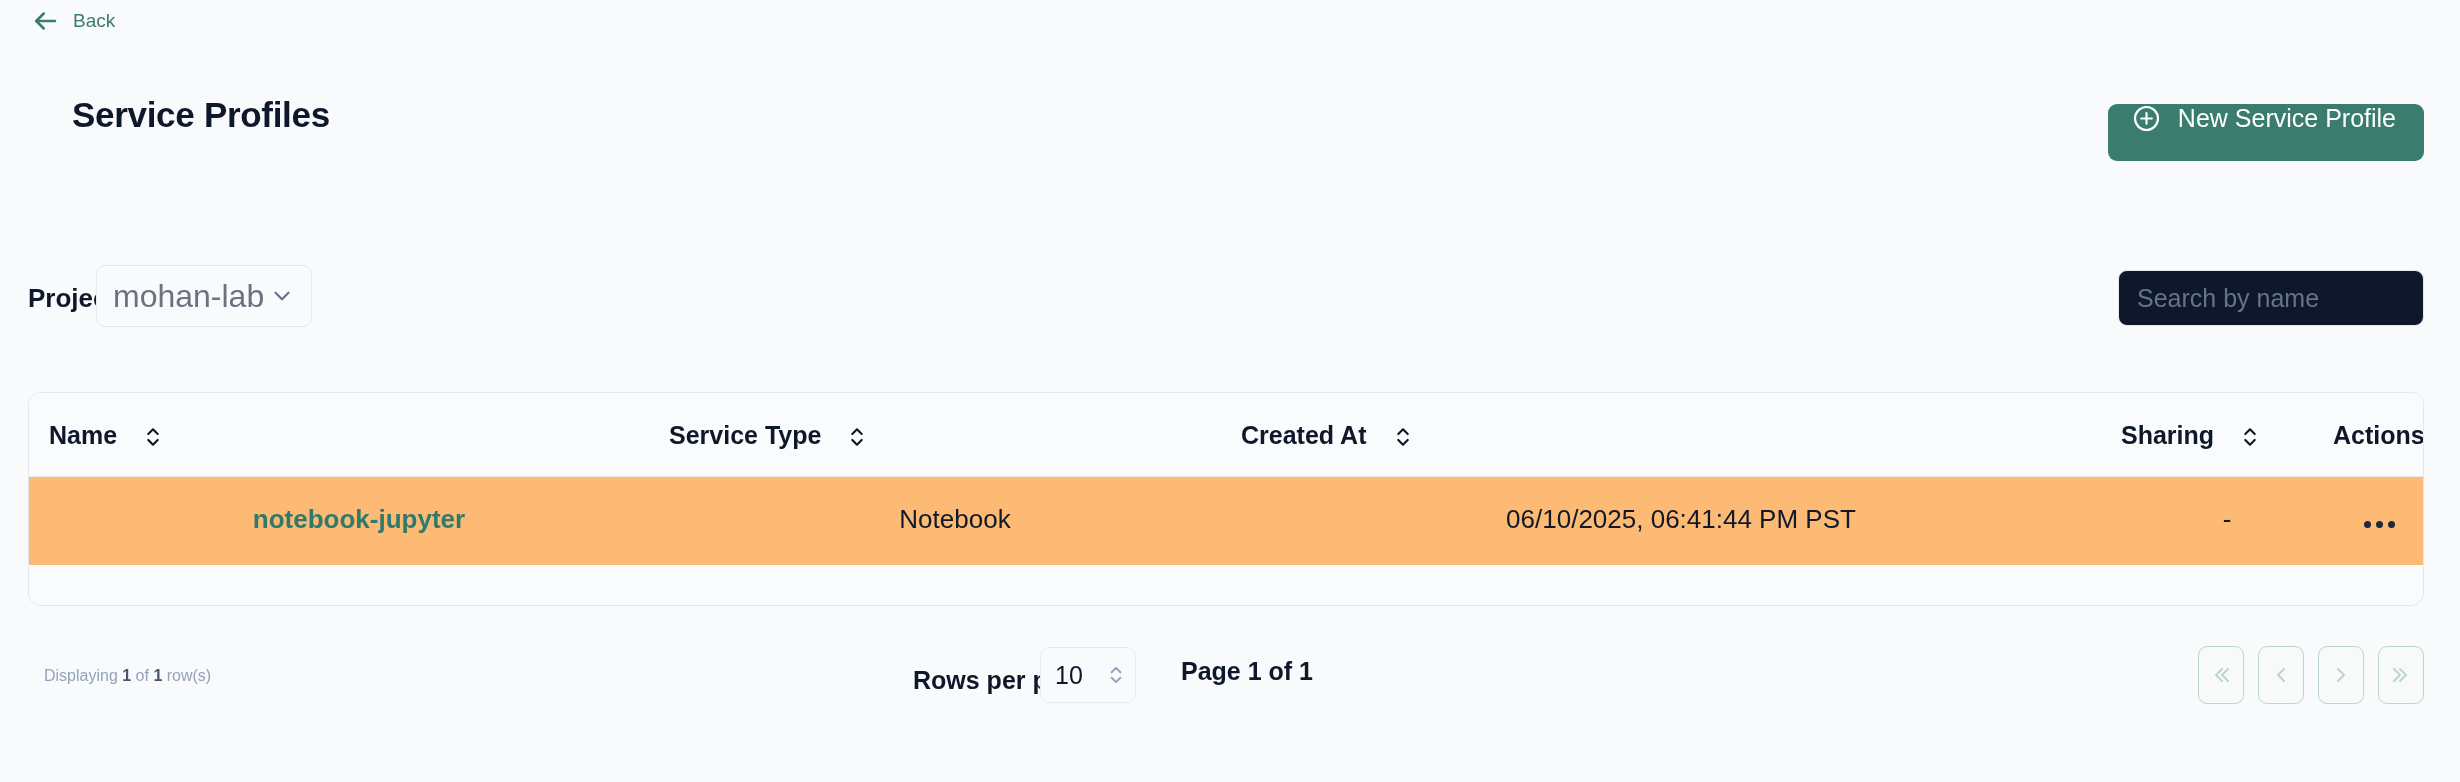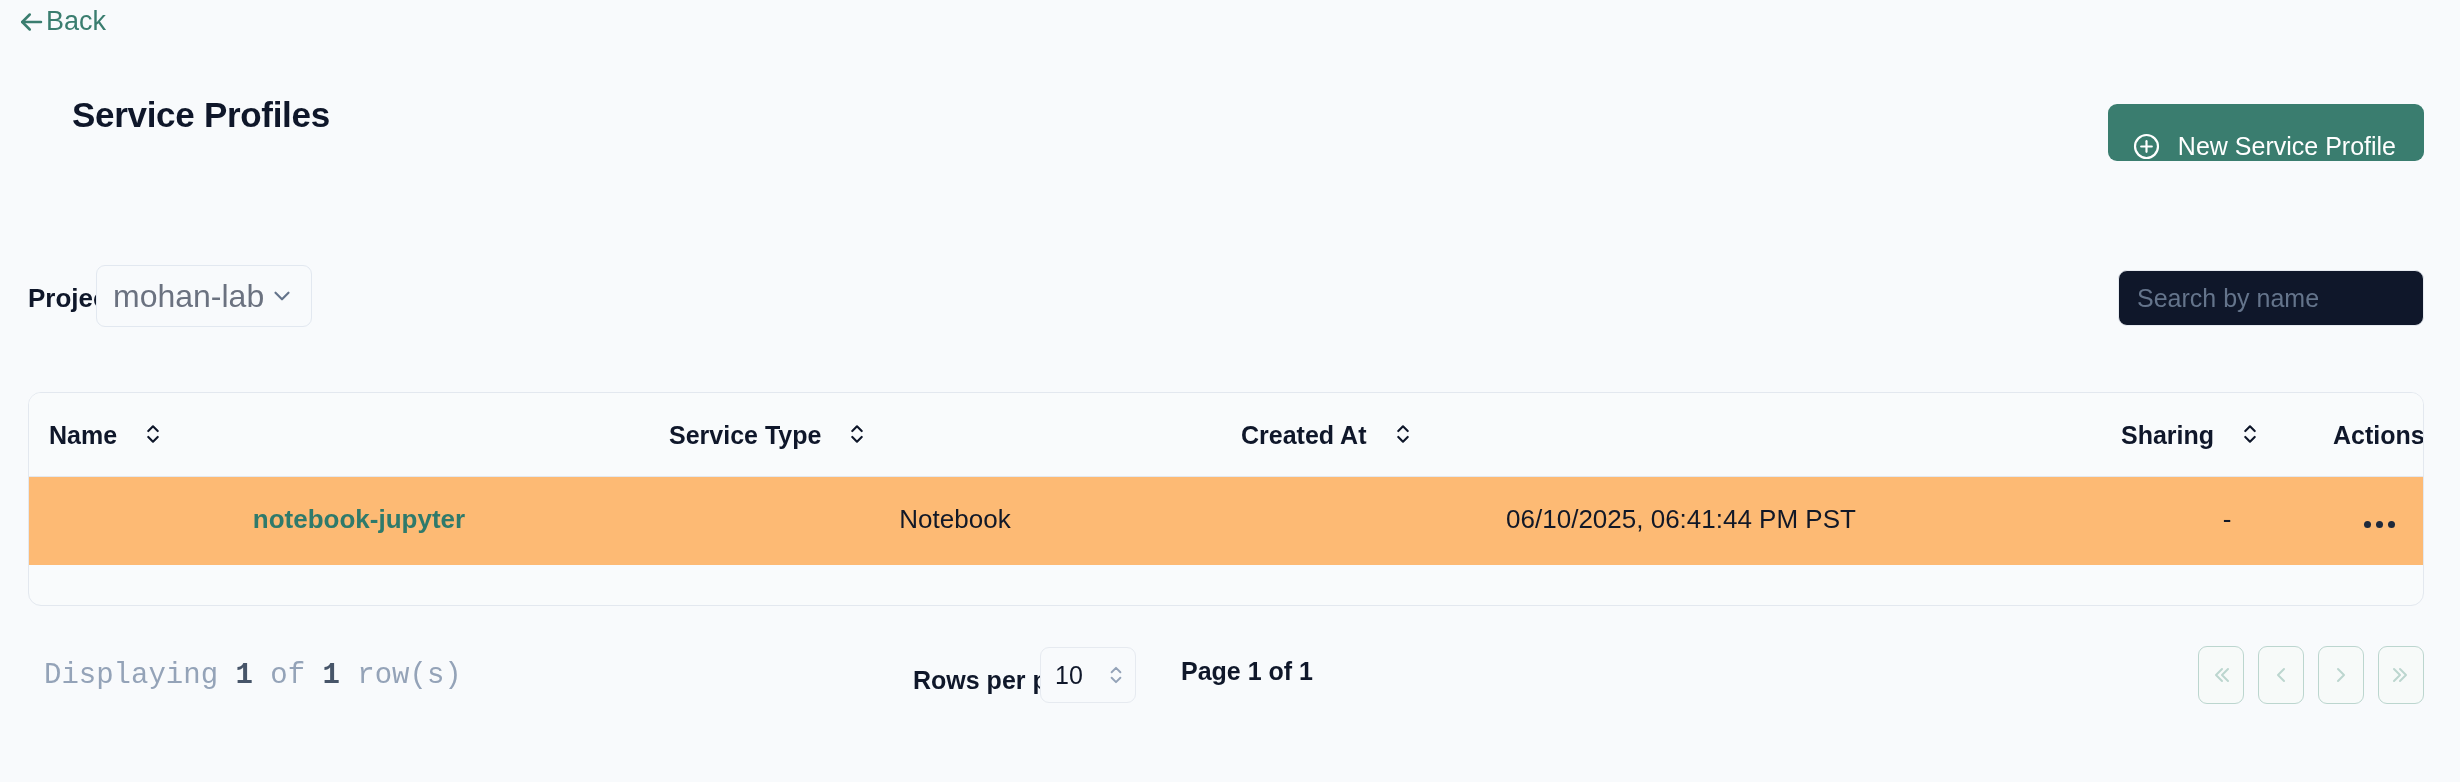--- a/index.html
+++ b/index.html
@@ -14,24 +14,24 @@
     position: relative;
     width: 2460px;
     height: 782px;
     background: #f8fafc;
     overflow: hidden;
   }
 
   
   .back-link {
     position: absolute;
-    left: 16px; top: 6px;
-    display: flex; align-items: center; 
+    left: 30px; top: 6px;
+    display: flex; align-items: center; gap: 13px;
     color: #3a7d6f;
-    font-size: 27px;
+    font-size: 19px;
     cursor: pointer;
     text-decoration: none;
   }
   .back-arrow { display: block; width: 30px; height: 30px; }
 
   
   .page-title {
     position: absolute;
     left: 28px; top: 72px;
     font-size: 35px;
@@ -51,21 +51,21 @@
   .primary-btn {
     position: absolute;
     right: 36px; top: 104px;
     height: 57px;
     padding: 0 28px 0 24px;
     background: #3a7d6f;
     color: #ffffff;
     border: none;
     border-radius: 9px;
     display: flex;
-    align-items: flex-end;
+    align-items: flex-start;
     gap: 17px;
     font-size: 25px;
     font-family: "Liberation Sans", sans-serif;
     cursor: pointer;
     white-space: nowrap;
   }
   .plus-circle { display: block; width: 29px; height: 29px; }
 
   
   .project-label {
@@ -128,21 +128,21 @@
   table.data-table th {
     text-align: left;
     font-size: 25px;
     font-weight: bold;
     color: #0f172a;
     padding: 28px 0 26px 0;
     border-bottom: 1.6px solid #e3e8ef;
     background: #f9fbfc;
   }
   table.data-table th .th-inner {
-    display: flex; align-items: flex-start; gap: 26px;
+    display: flex; align-items: flex-end; gap: 26px;
   }
   table.data-table td {
     font-size: 26px;
     color: #111827;
     padding: 27px 0 30px 0;
     background: #fdba74;
     vertical-align: middle;
     text-align: center;
   }
   .col-name     { width: 640px; padding-left: 20px !important; }
@@ -171,24 +171,23 @@
     display: block;
     width: 7px; height: 7px;
     border-radius: 50%;
     background: #1e293b;
   }
 
   
   .footer { position: absolute; left: 0; right: 0; top: 655px; height: 70px; }
   .displaying {
     position: absolute;
-    left: 44px; top: 4px;
-    font-size: 29px;
+    left: 44px; top: 12px;
+    font-size: 16px;
     color: #94a3b8;
-    font-family: Liberation Mono, monospace;
   }
   .displaying b { color: #475569; font-weight: bold; }
 
   .rows-label {
     position: absolute;
     left: 913px; top: 11px;
     font-size: 25px;
     font-weight: bold;
     color: #0f172a;
   }

